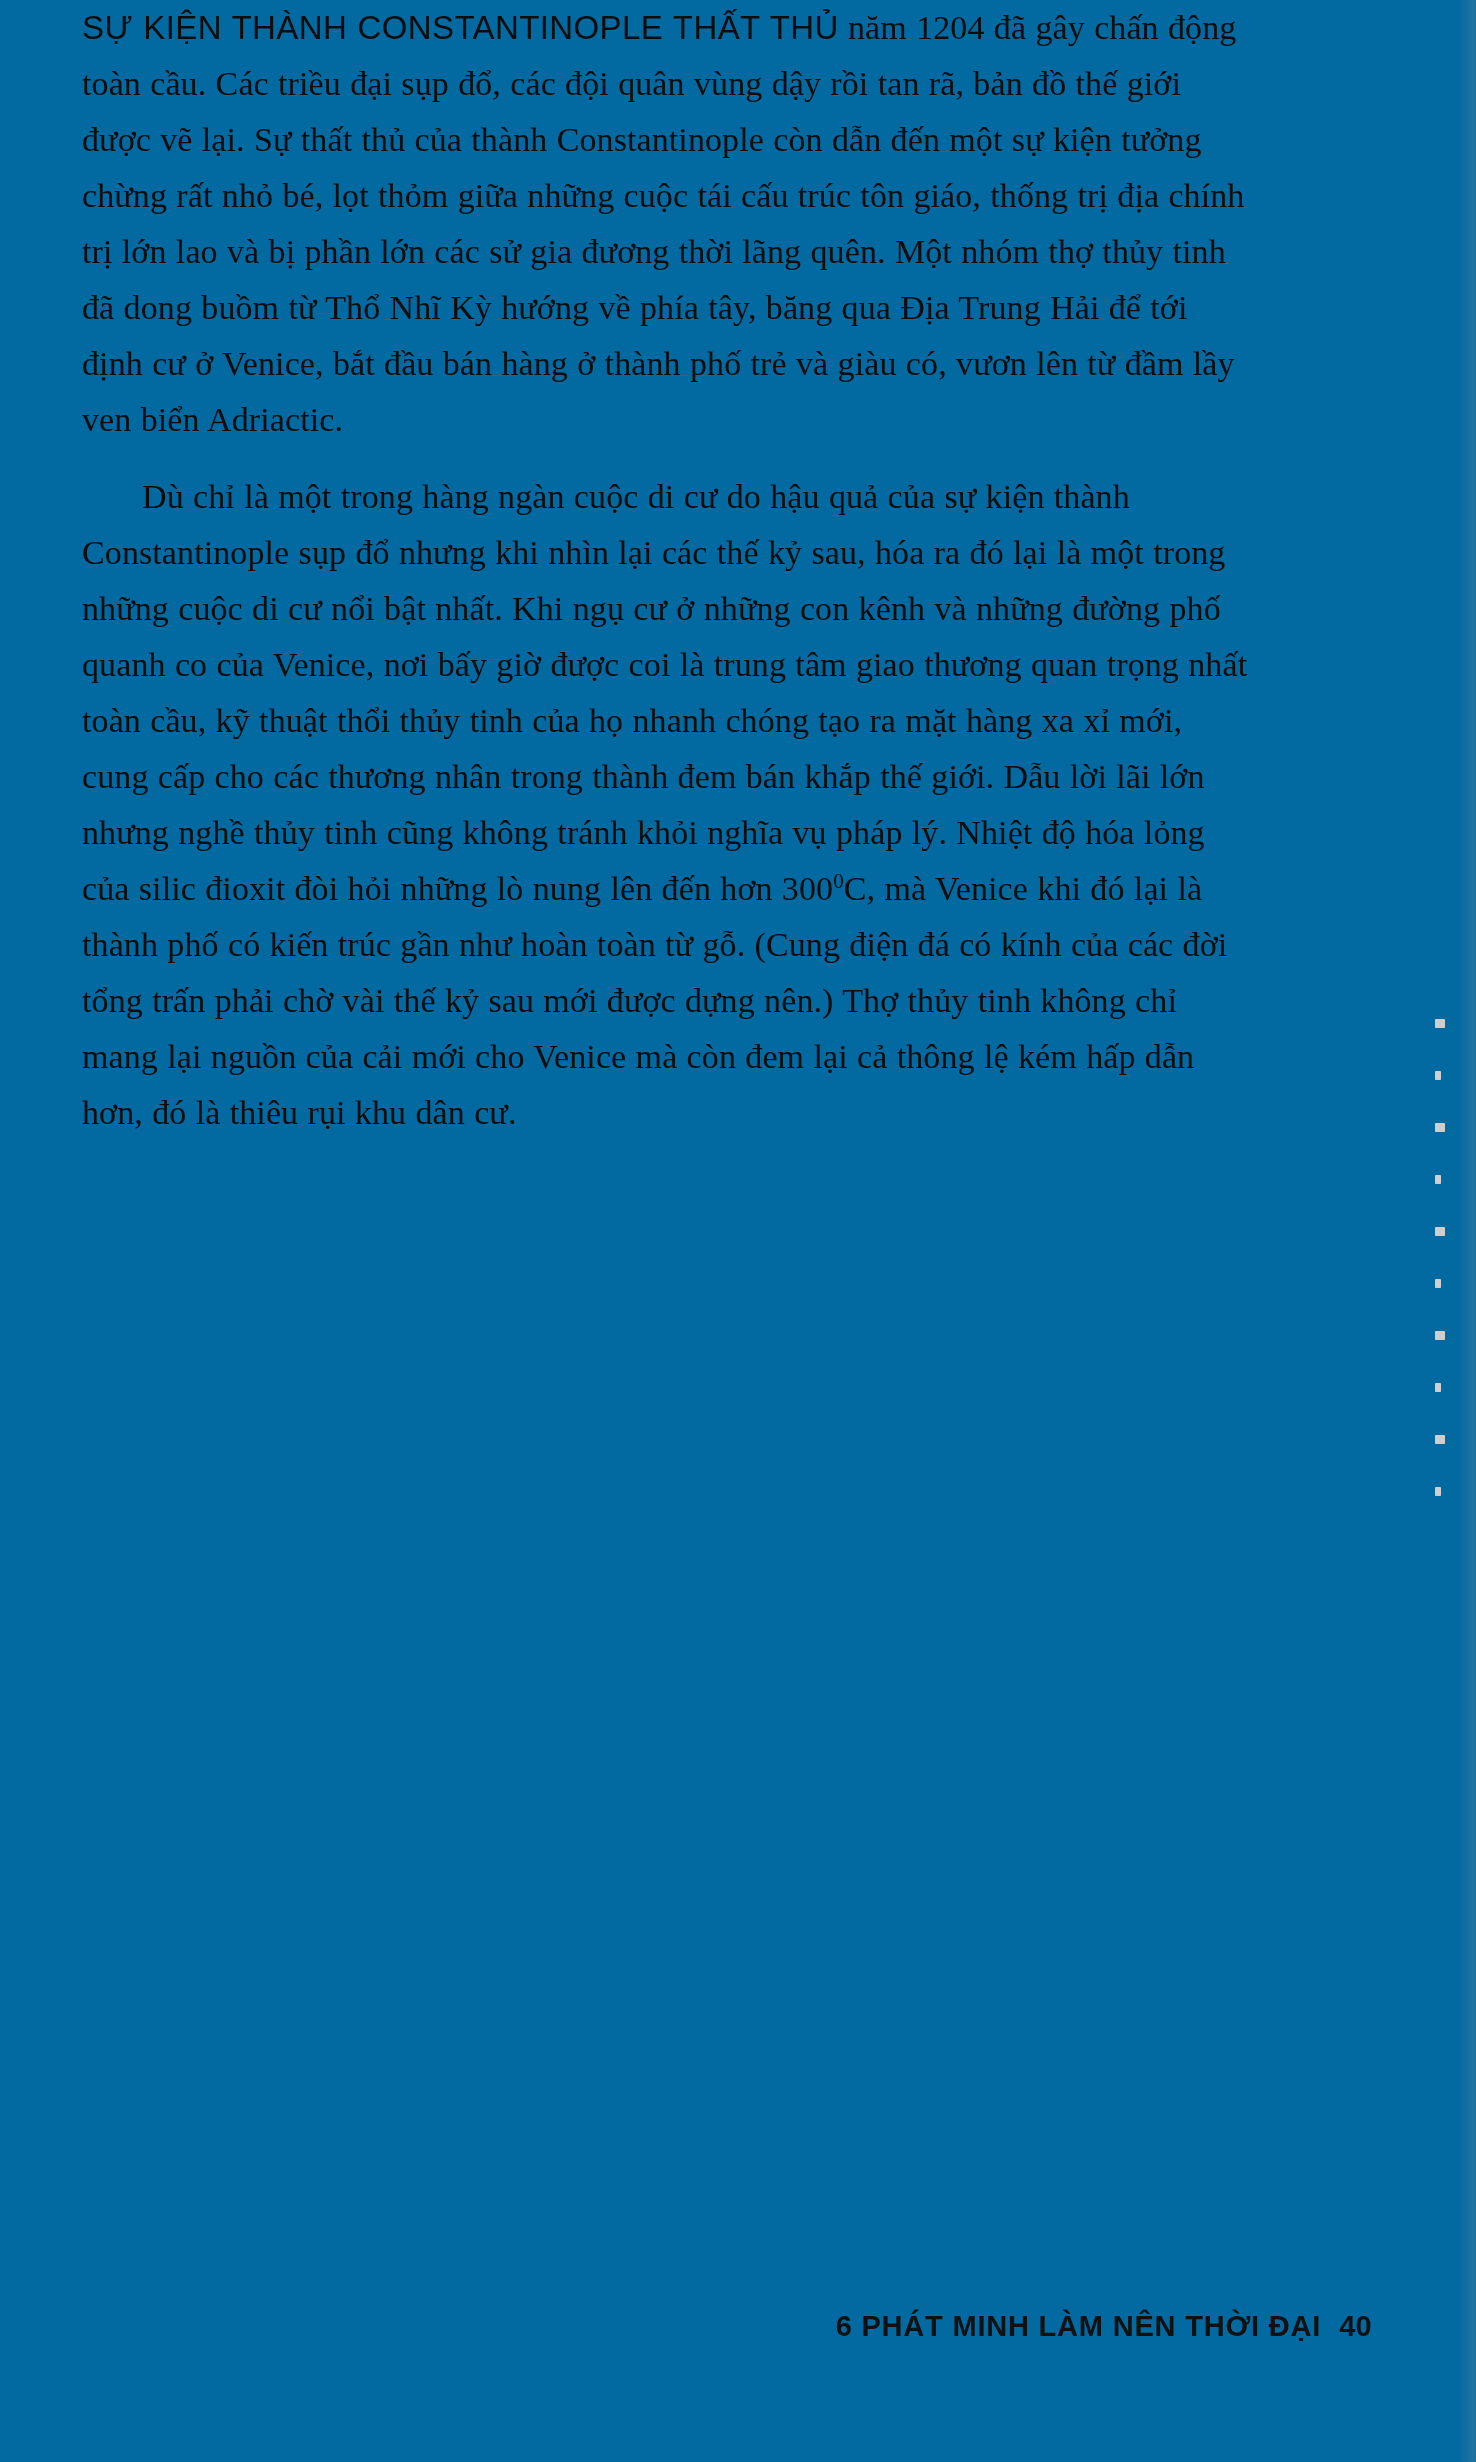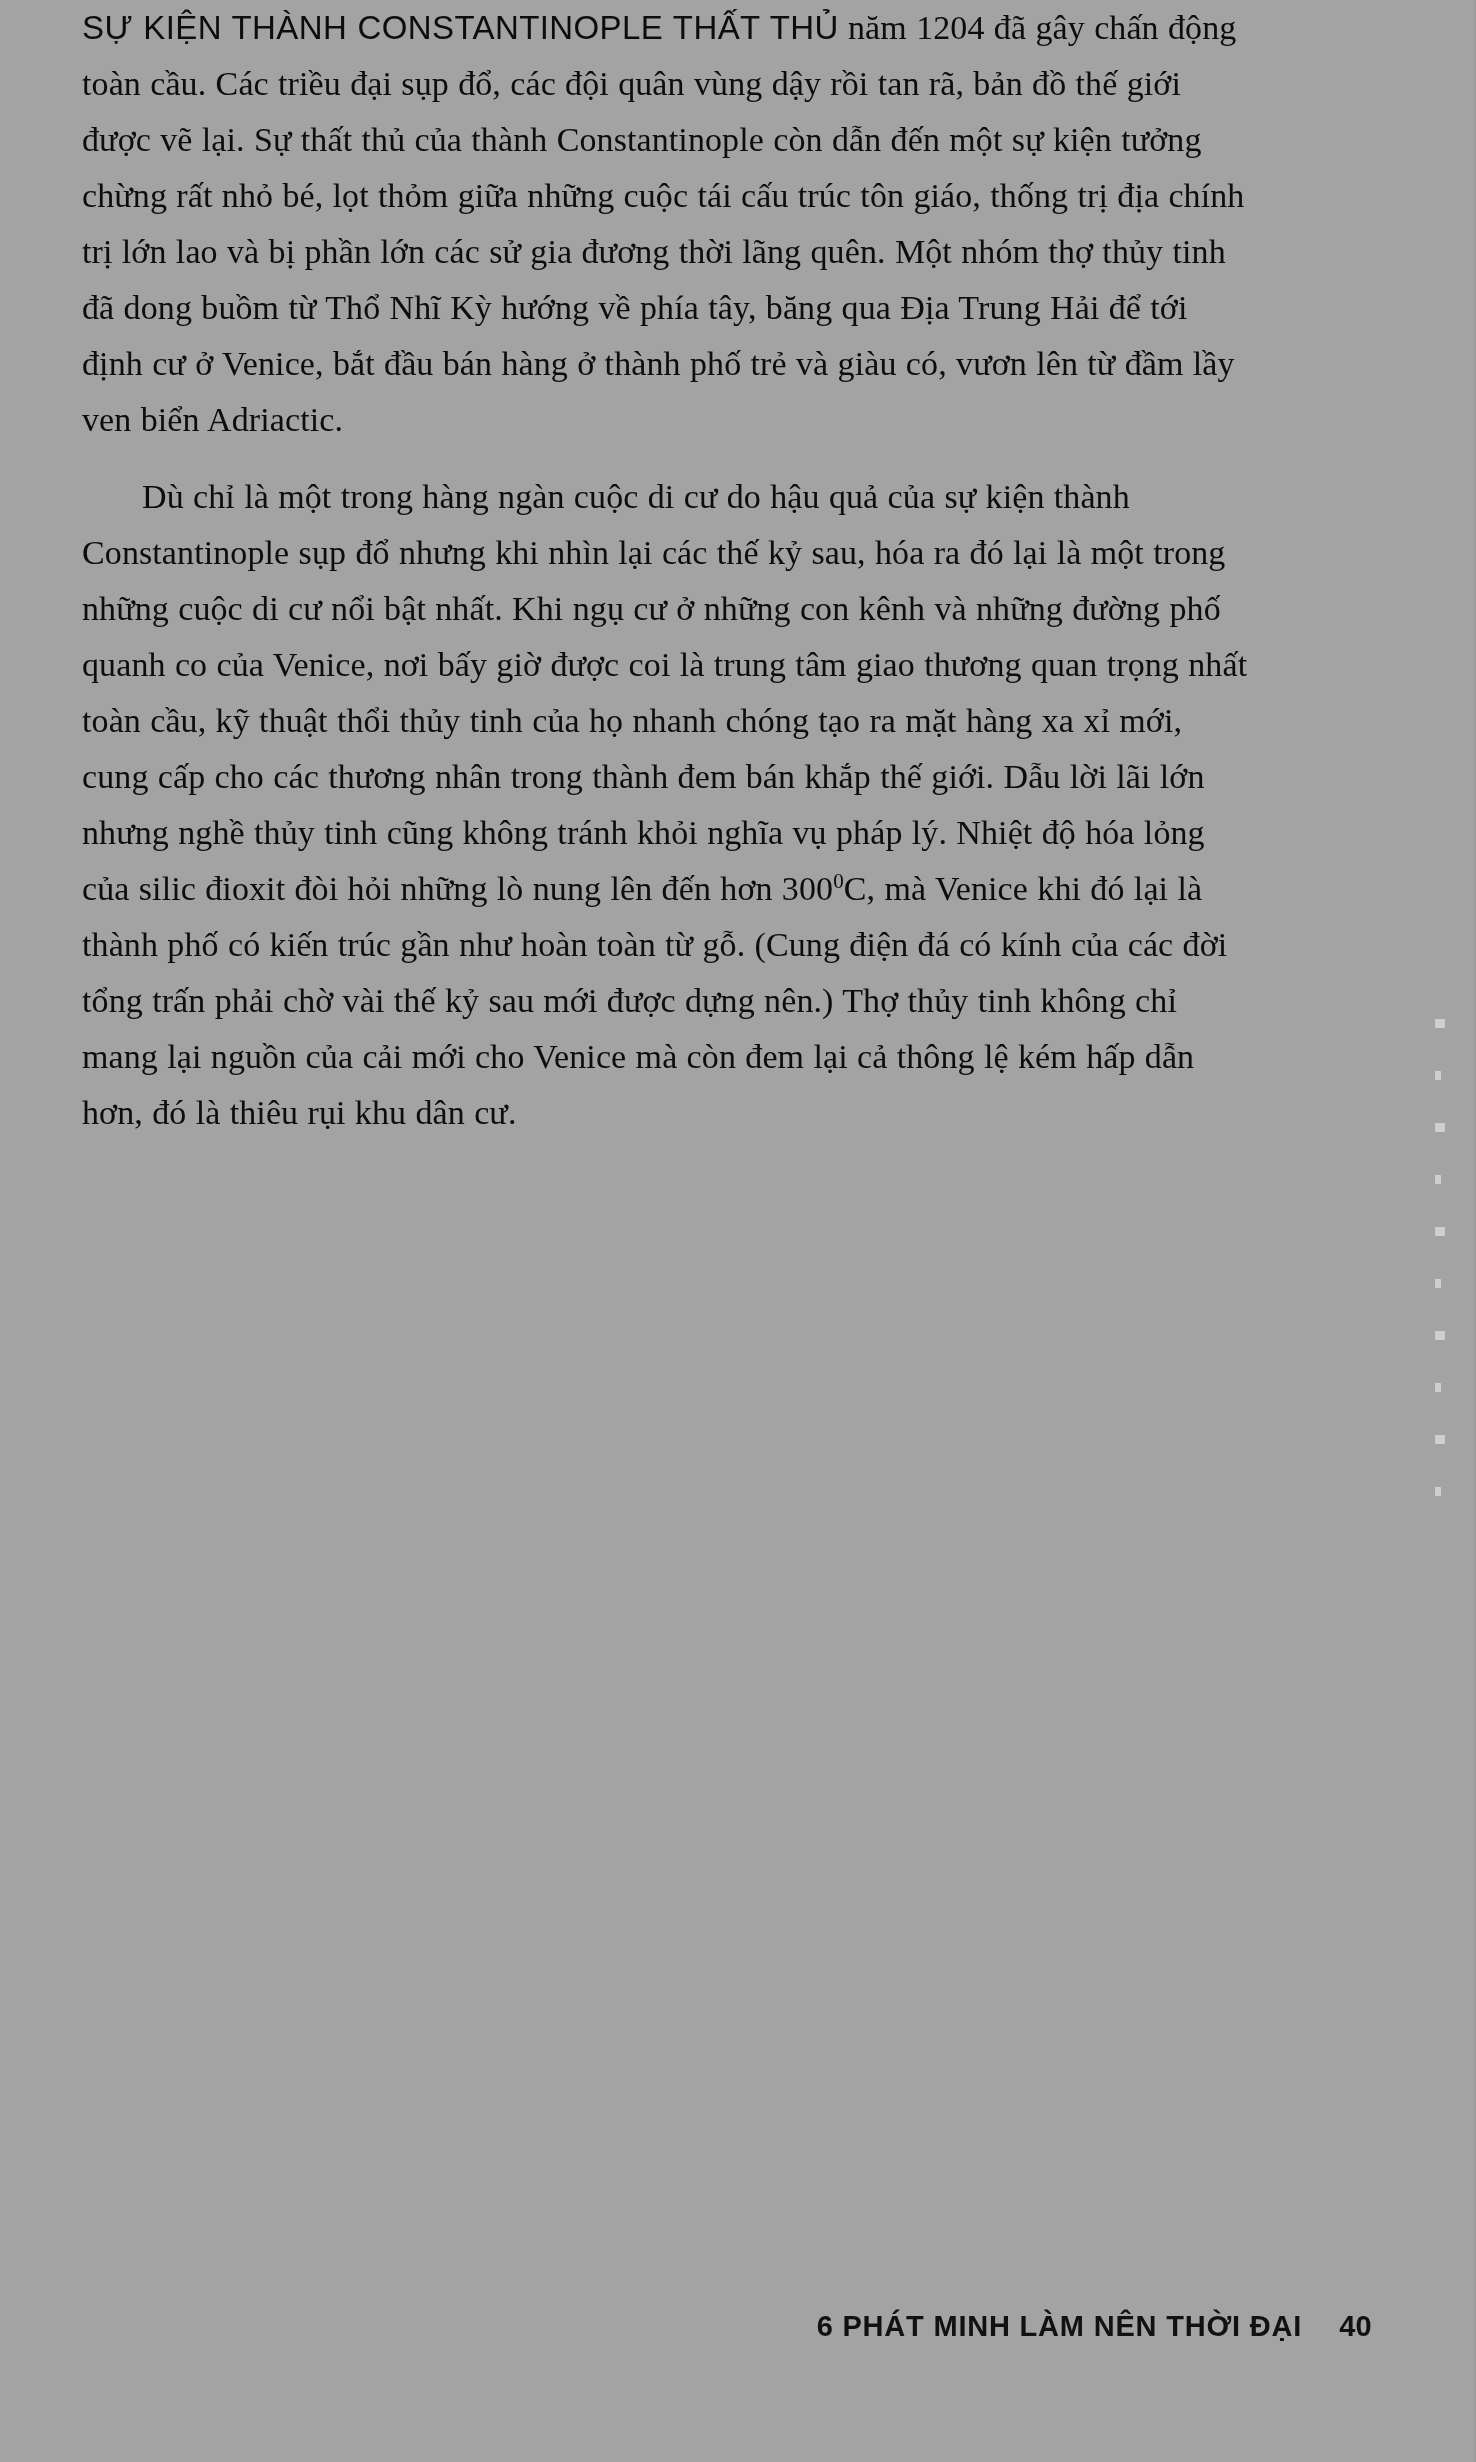--- a/index.html
+++ b/index.html
@@ -13,21 +13,21 @@
     position: relative;
     overflow: hidden;
     font-family: "Liberation Serif", "DejaVu Serif", serif;
     color: #0d0d0d;
   }
 
   
   .page {
     position: absolute;
     inset: 0;
-    background: #a3a3a3;
+    background: #0369a1;
   }
 
   
   .gutter-edge {
     position: absolute;
     top: 0;
     right: 0;
     width: 19.5px;
     height: 100%;
     background: linear-gradient(to right, rgba(255,255,255,0) 0%, rgba(170,170,170,0.16) 75%, rgba(120,120,120,0.30) 100%);
@@ -92,21 +92,21 @@
   }
 
   .footer {
     position: absolute;
     left: 82px;
     right: 105px;
     top: 2310px;
     display: flex;
     align-items: baseline;
     justify-content: flex-end;
-    gap: 32px;
+    gap: 13px;
   }
   .footer-title {
     font-family: "Liberation Sans", "DejaVu Sans", sans-serif;
     font-weight: 700;
     font-size: 29px;
     letter-spacing: 0.8px;
     color: #111;
   }
   .footer-page {
     font-family: "Liberation Sans", "DejaVu Sans", sans-serif;

